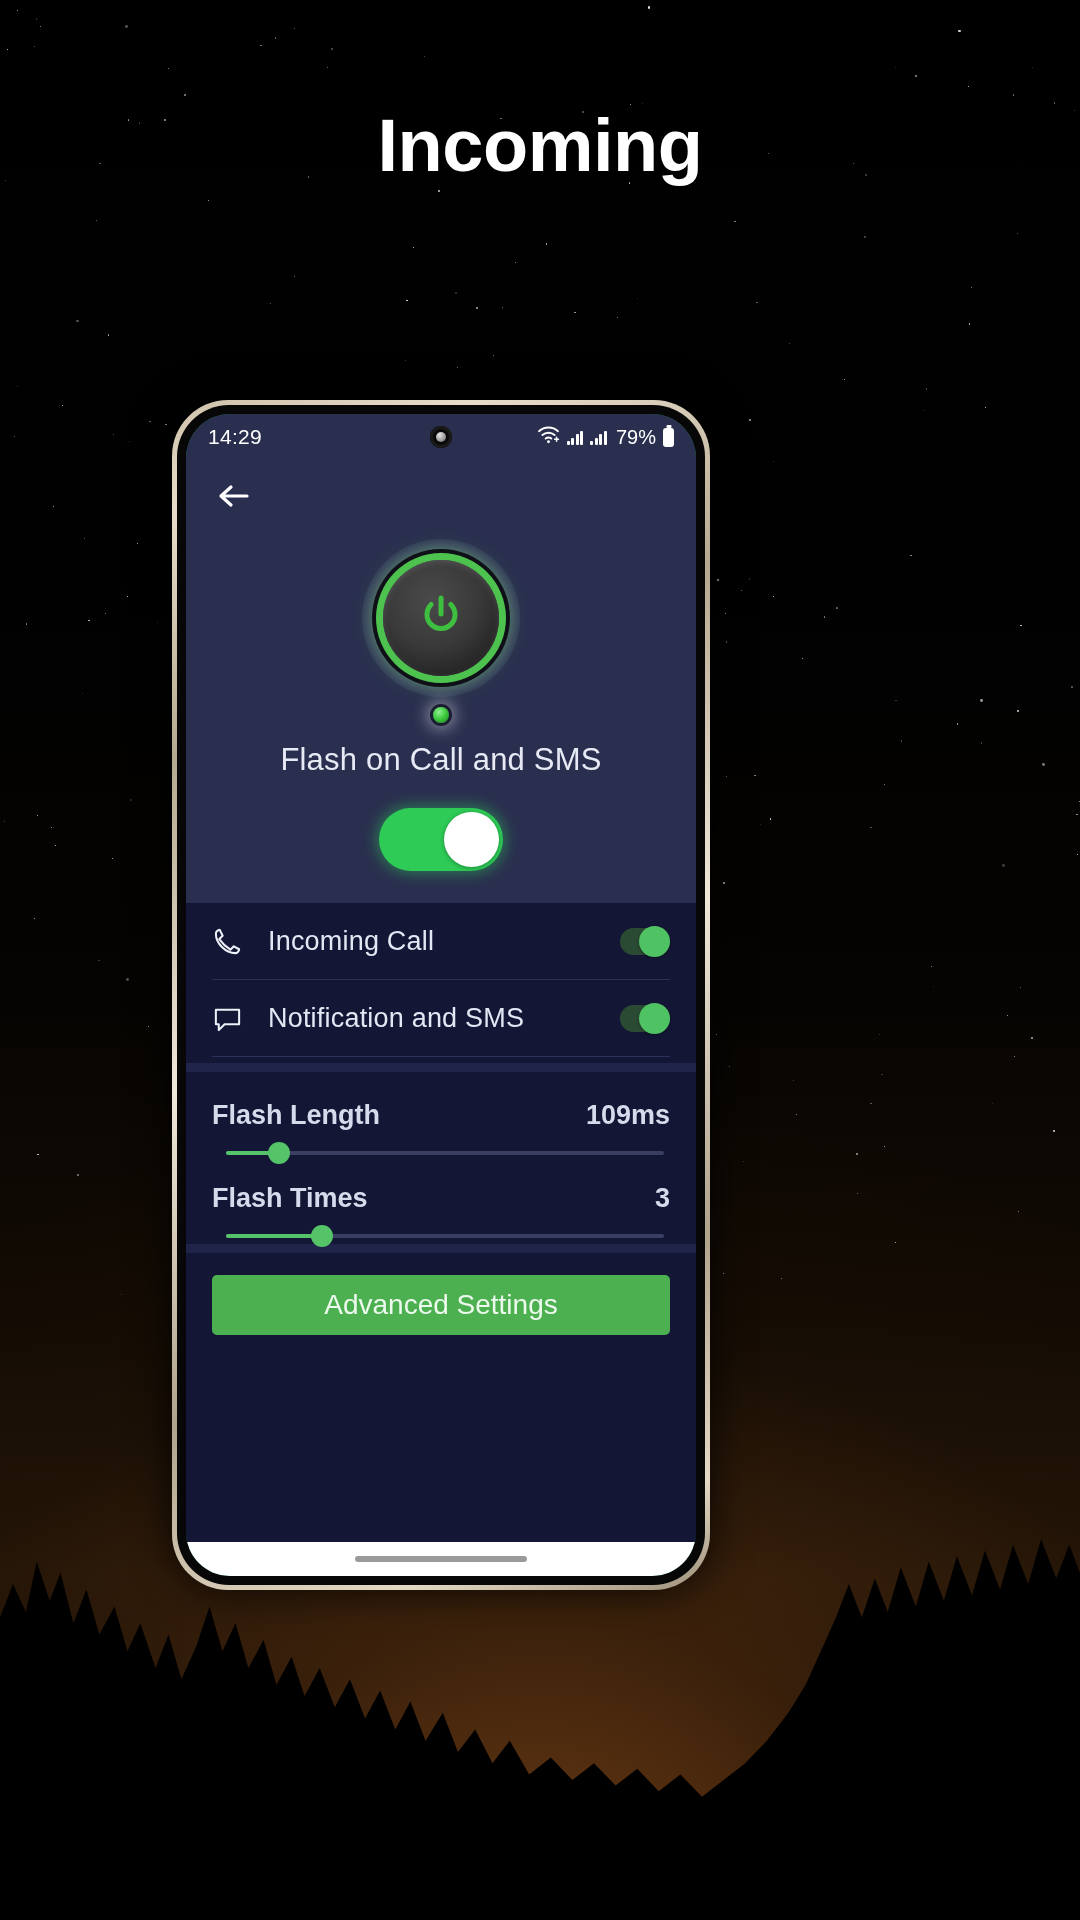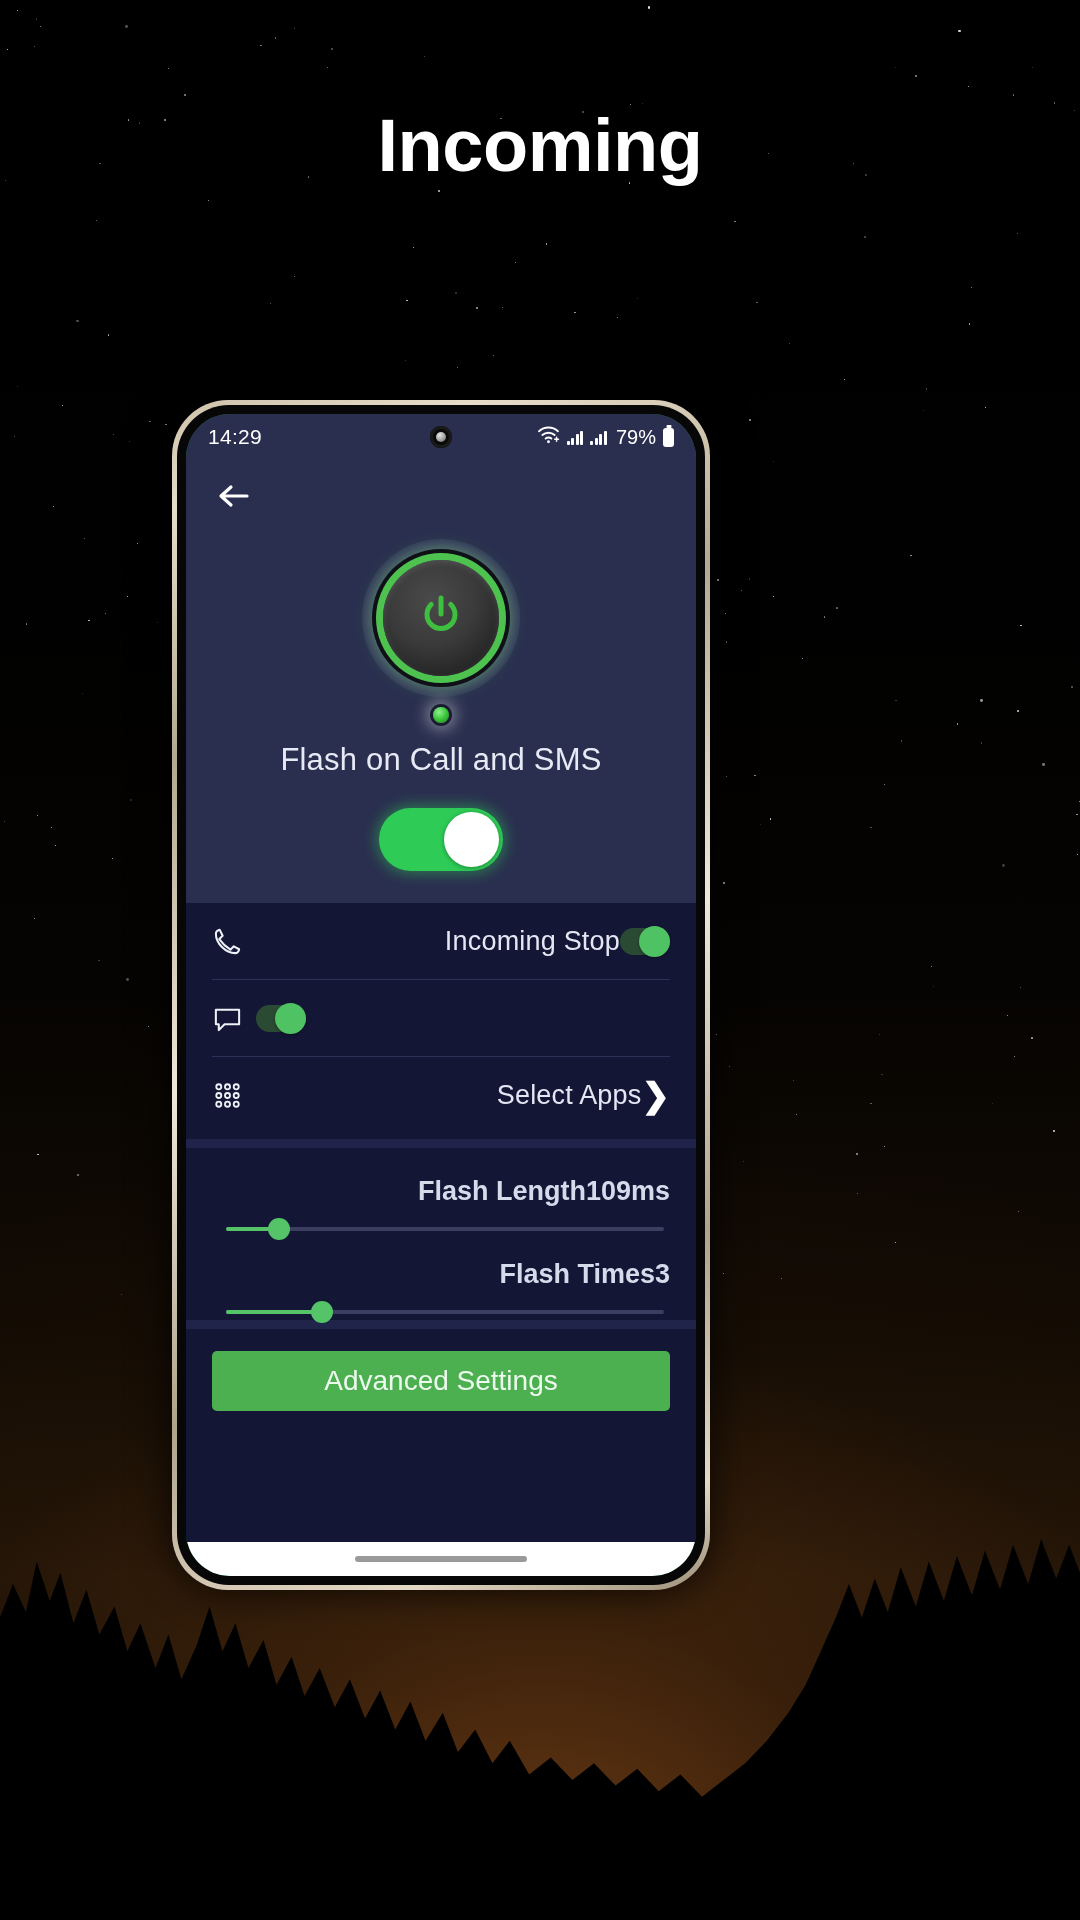--- a/index.html
+++ b/index.html
@@ -64,21 +64,21 @@
     background:#070707;
     border-radius:52px;
     padding:9px;
   }
   #screen {
     width:100%; height:100%;
     border-radius:44px;
     overflow:hidden;
     background:#15803d;
     position:relative;
-    display:flex; flex-direction:column;text-align:right;
+    display:flex; flex-direction:column;
   }
 
   
   #statusbar {
     height:46px; flex:0 0 46px;
     background:#2a2f4f;
     display:flex; align-items:center;
     padding:0 22px;
     color:#fff; font-size:20px;
     position:relative;
@@ -495,60 +495,42 @@
     <div id="content">
 
       <div class="card" id="statuscard">
 
         <div class="row">
           <span class="rowicon">
             <svg width="31" height="31" viewBox="0 0 32 32">
               <path d="M8 4c-2 0-4 2-4 4 0 10 10 20 20 20 2 0 4-2 4-4l-5.5-3-3.5 3.5C15 22 10 17 7.5 13.5L11 10z" stroke="#eef1f8" stroke-width="2.1" fill="none" stroke-linejoin="round" stroke-linecap="round"></path>
             </svg>
           </span>
-          <span class="rowlabel">Incoming Stop</span>
+          <span class="rowlabel">Incoming Call</span>
           <span class="mini">
                 <span class="k"></span>
               </span>
         </div>
 
         <div class="rowdiv"></div>
 
         <div class="row">
           <span class="rowicon">
             <svg width="31" height="31" viewBox="0 0 32 32">
               <path d="M4 7h24v15H13l-6 6v-6H4z" stroke="#eef1f8" stroke-width="2.1" fill="none" stroke-linejoin="round"></path>
             </svg>
           </span>
+          <span class="rowlabel">Notification and SMS</span>
           <span class="mini">
                 <span class="k"></span>
               </span>
         </div>
 
         <div class="rowdiv"></div>
 
-        <div class="row">
-          <span class="rowicon">
-            <svg width="31" height="31" viewBox="0 0 32 32">
-              <g stroke="#eef1f8" stroke-width="1.9" fill="none">
-                <circle cx="7" cy="7" r="2.6"></circle>
-                    <circle cx="16" cy="7" r="2.6"></circle>
-                    <circle cx="25" cy="7" r="2.6"></circle>
-                <circle cx="7" cy="16" r="2.6"></circle>
-                    <circle cx="16" cy="16" r="2.6"></circle>
-                    <circle cx="25" cy="16" r="2.6"></circle>
-                <circle cx="7" cy="25" r="2.6"></circle>
-                    <circle cx="16" cy="25" r="2.6"></circle>
-                    <circle cx="25" cy="25" r="2.6"></circle>
-              </g>
-            </svg>
-          </span>
-          <span class="rowlabel">Select Apps</span>
-          <span class="chev">❯</span>
-        </div>
       </div>
 
       <div class="gap"></div>
 
       <div class="card" id="sliderscard">
 
         <div class="sliderblock">
           <div class="sliderhead">
             <span class="lab">Flash Length</span>
             <span class="val">109ms</span>

